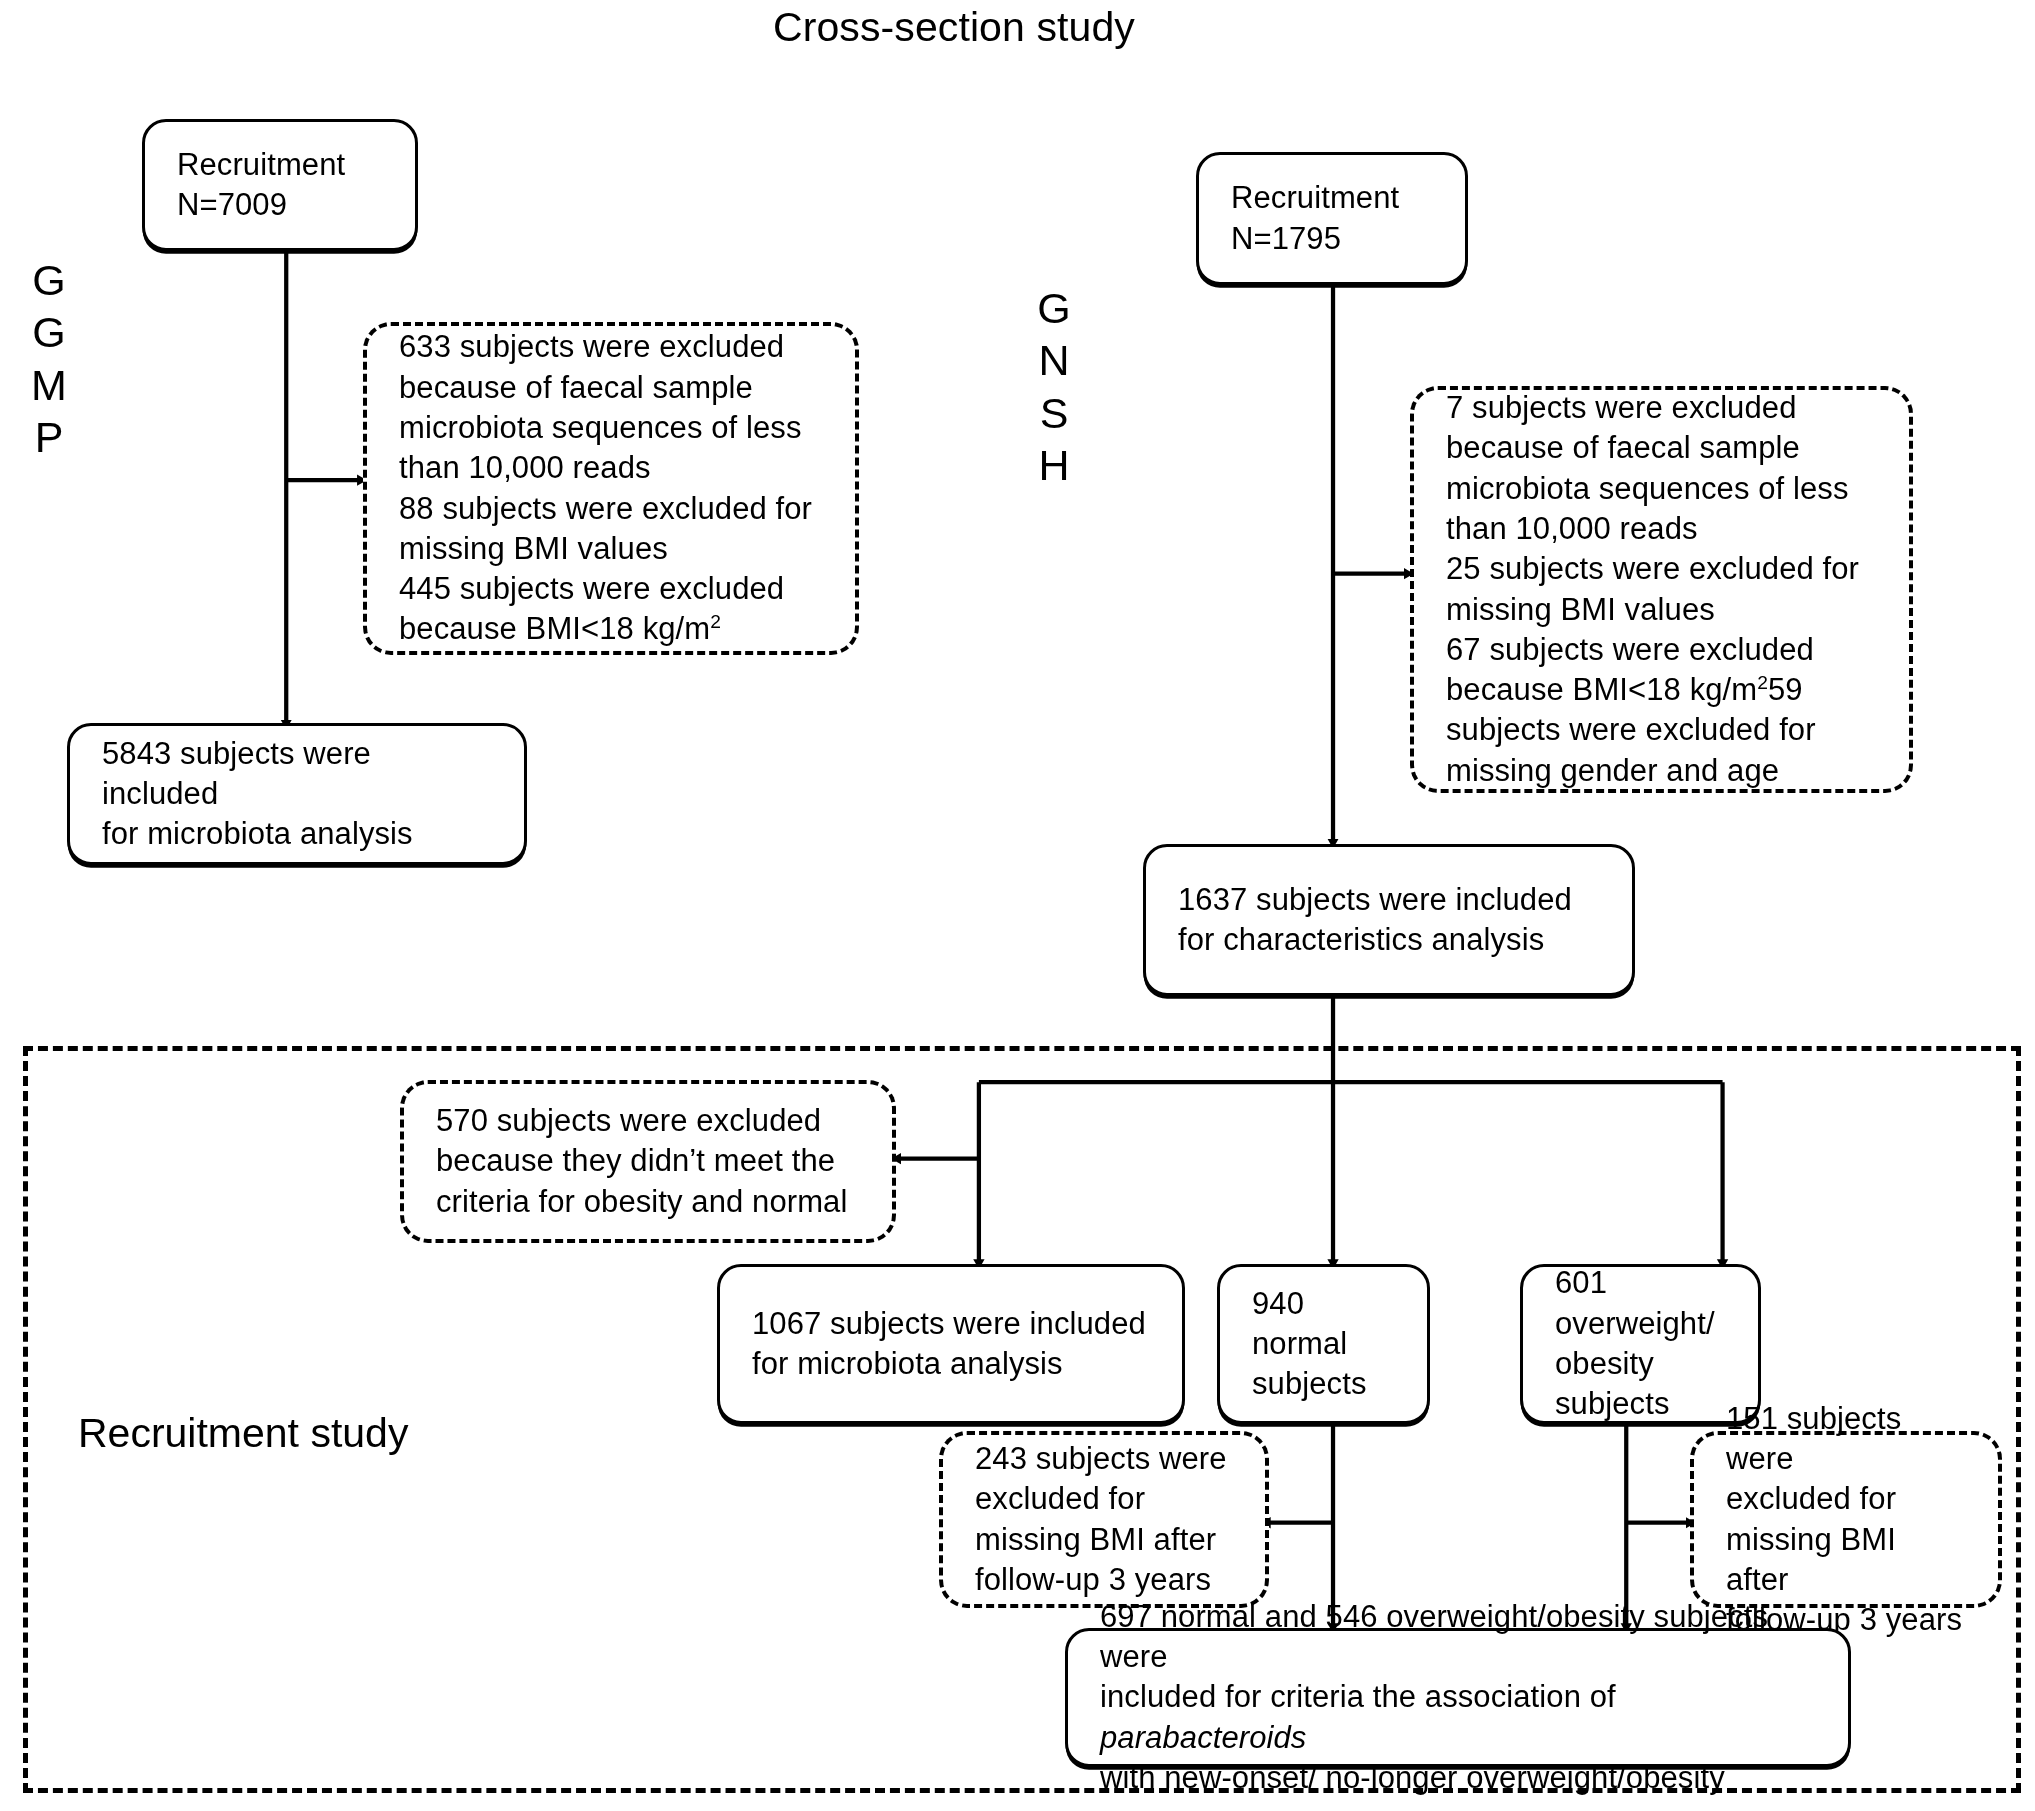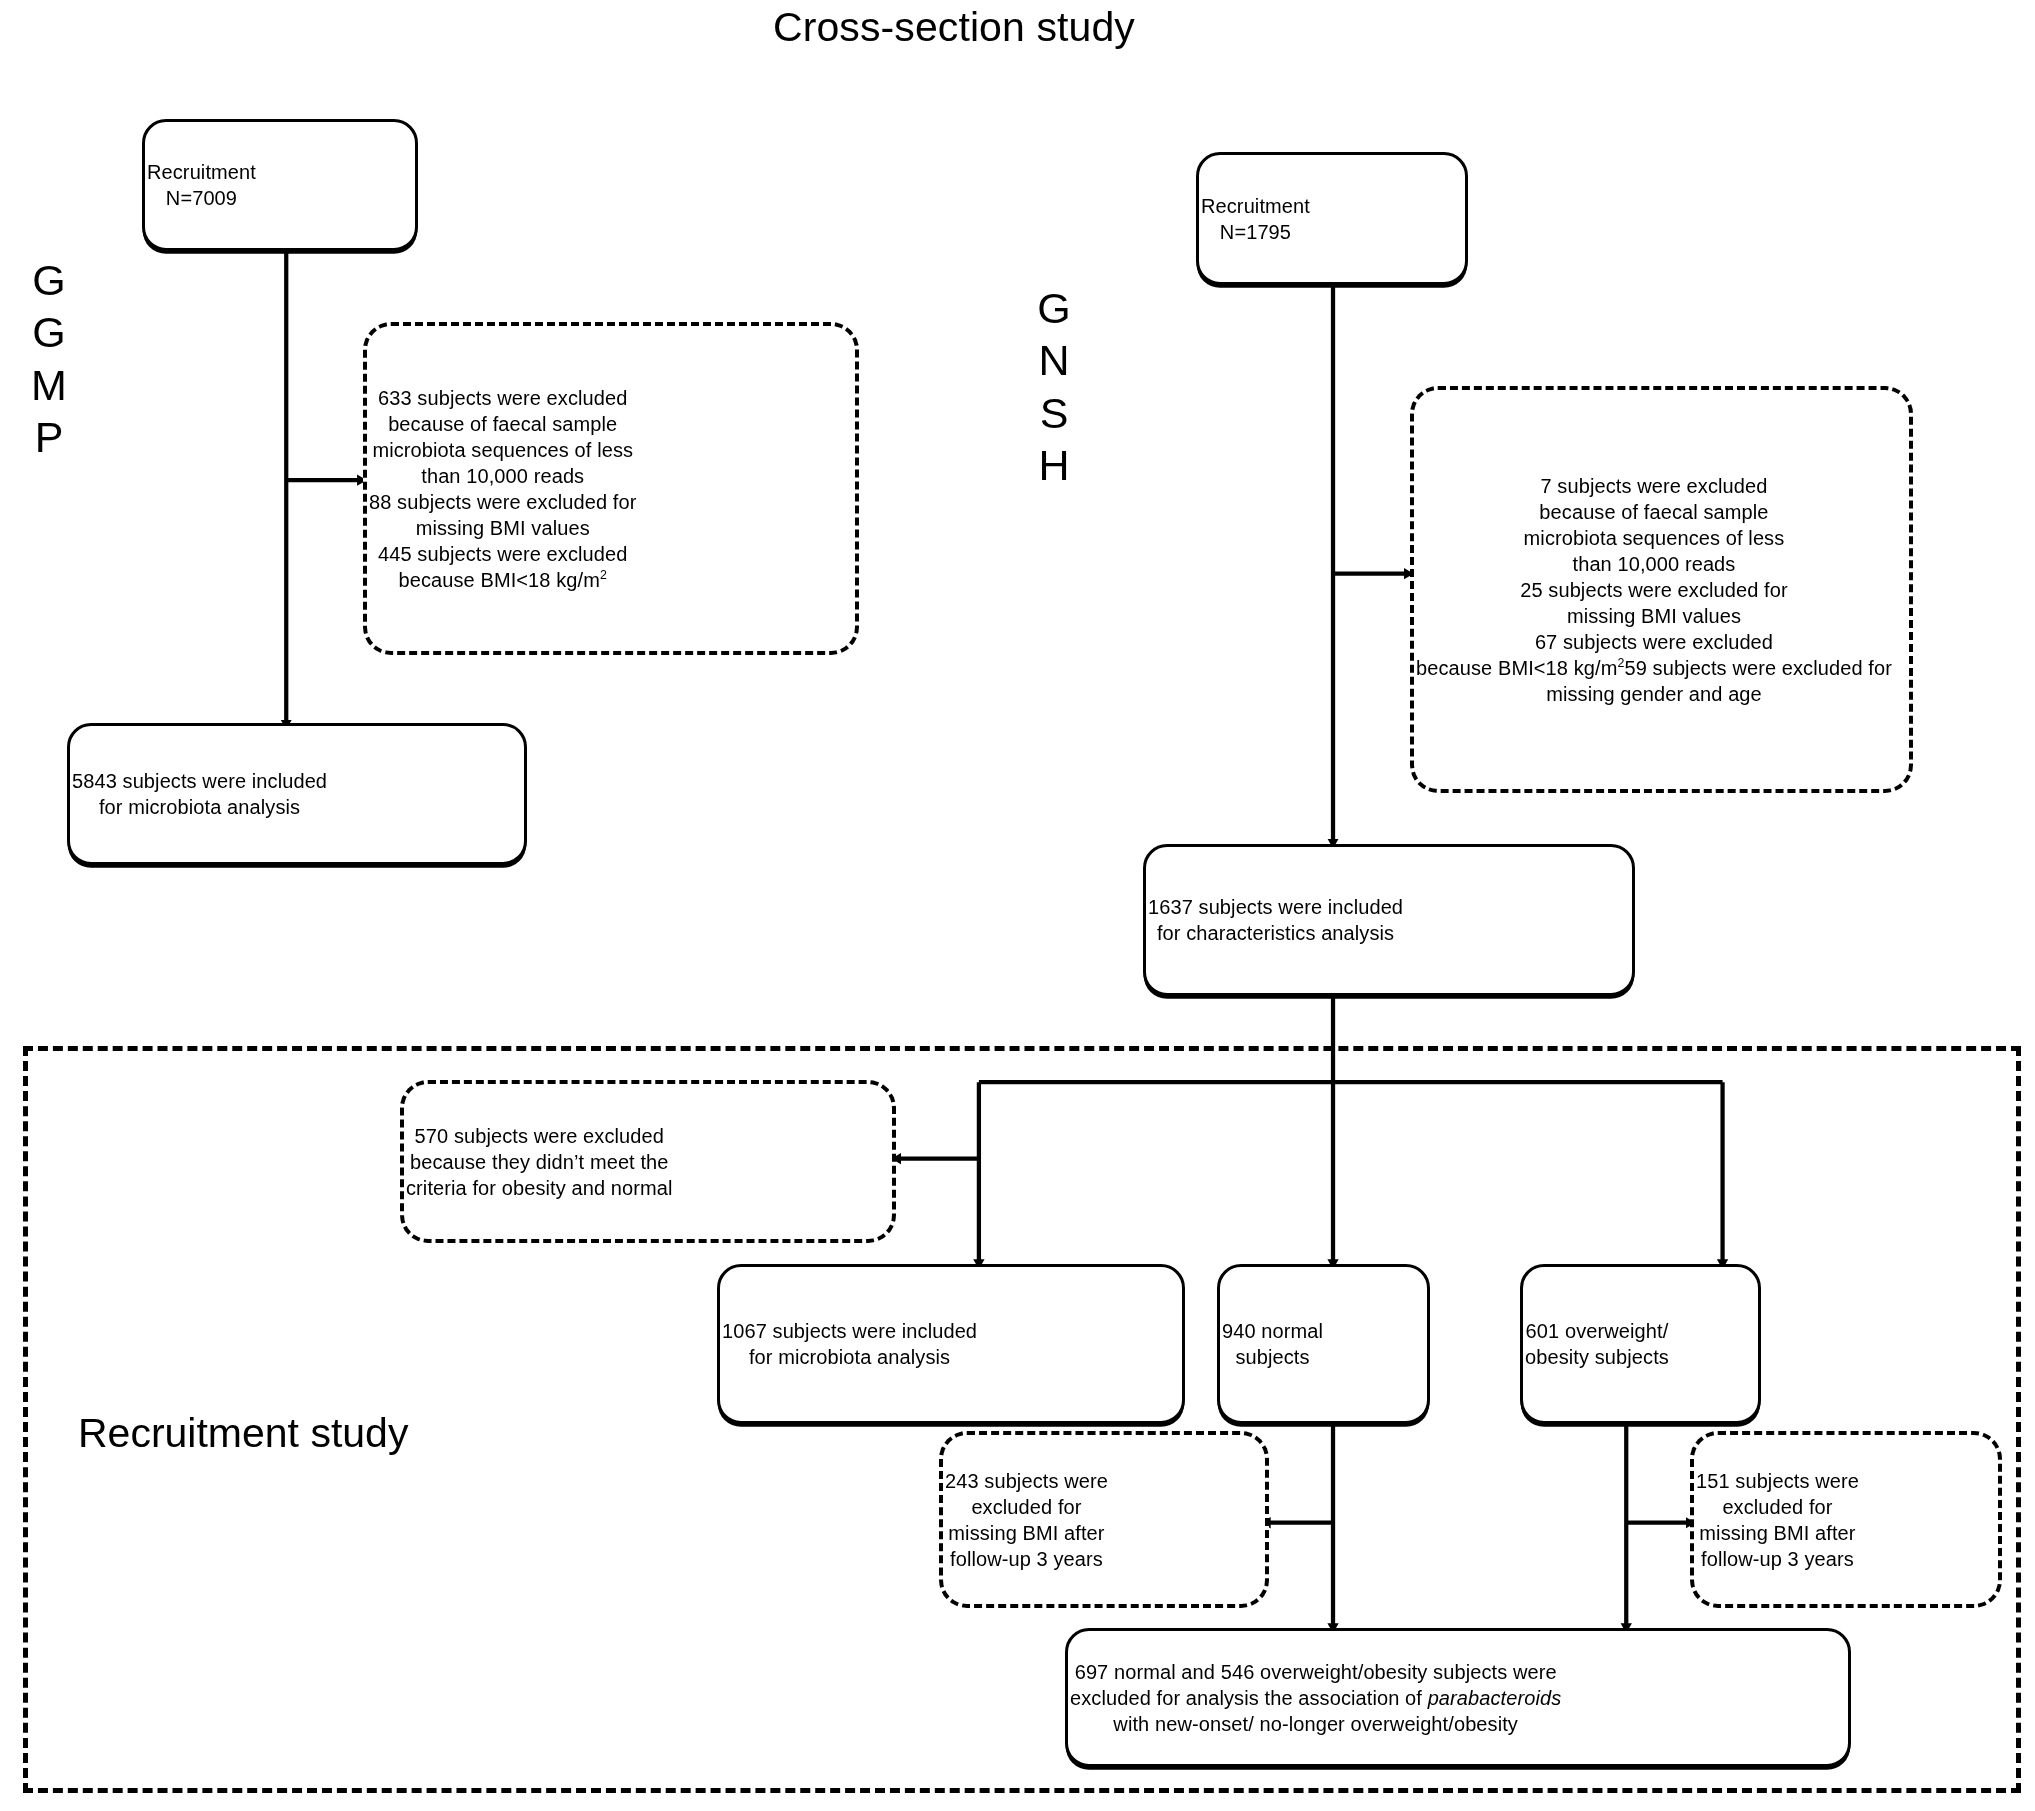--- a/index.html
+++ b/index.html
@@ -35,26 +35,25 @@
   .node.solid {
     border: 3.5px solid #000000;
     border-radius: 24px;
     box-shadow: 0 3.5px 0 -0.7px #000;
   }
   .node.dashed {
     border: 4.3px dashed #000000;
     border-radius: 28px;
   }
   .node .txt {
-    padding: 0 2px;
+    padding: 0 32px;
     line-height: 1.30;
-    font-size: 20px;
+    font-size: 31px;
     letter-spacing: 0.1px;
     white-space: pre-line;
-    text-align: center;
   }
 
   .title {
     position: absolute;
     font-size: 41px;
     letter-spacing: 0.1px;
     white-space: nowrap;
   }
   .sublabel {
     position: absolute;
@@ -204,17 +203,17 @@
   </div>
 
   <div class="node dashed" style="left:1690px; top:1431px; width:312px; height:177px;">
     <span class="txt">151 subjects were
 excluded for
 missing BMI after
 follow-up 3 years</span>
   </div>
 
   <div class="node solid" style="left:1065px; top:1628px; width:786px; height:139px;">
-    <span class="txt"><span>697 normal and 546 overweight/obesity subjects were</span><br><span>excluded for analysis the association of </span><span class="ital">parabacteroids</span><br><span>with new-onset/ no-longer overweight/obesity</span></span>
+    <span class="txt"><span>697 normal and 546 overweight/obesity subjects were</span><br><span>included for criteria the association of </span><span class="ital">parabacteroids</span><br><span>with new-onset/ no-longer overweight/obesity</span></span>
   </div>
 
 </div>
 
 
 </body></html>

